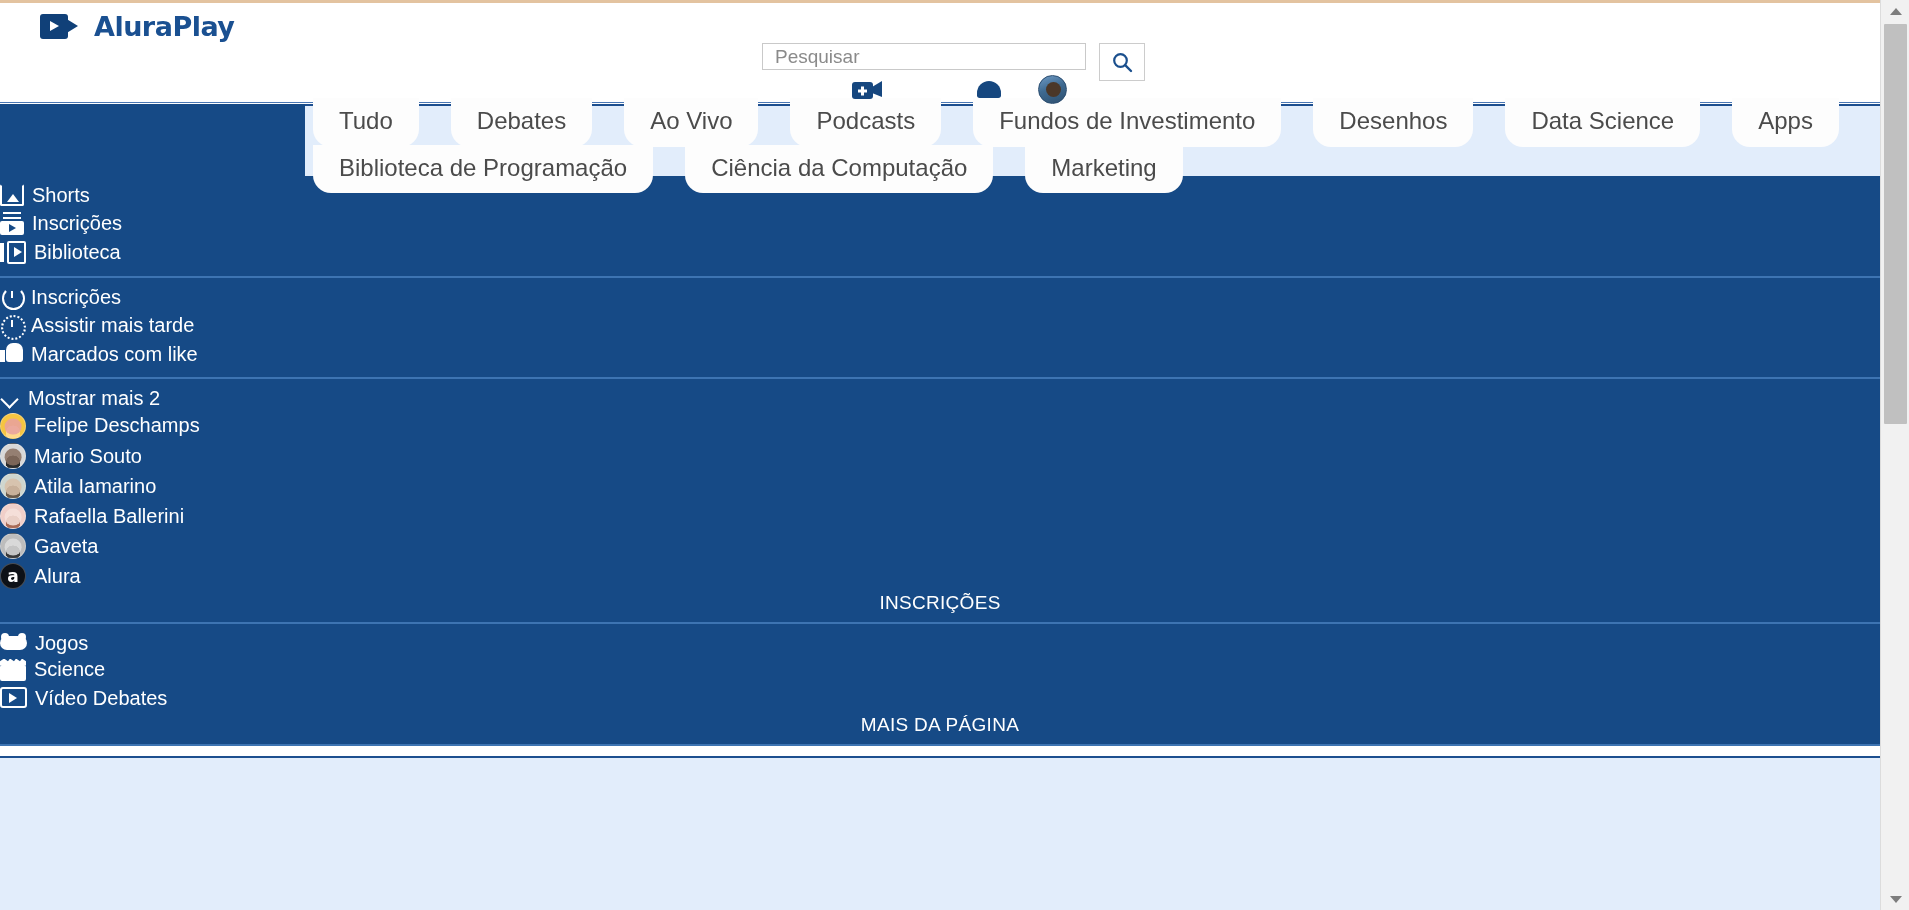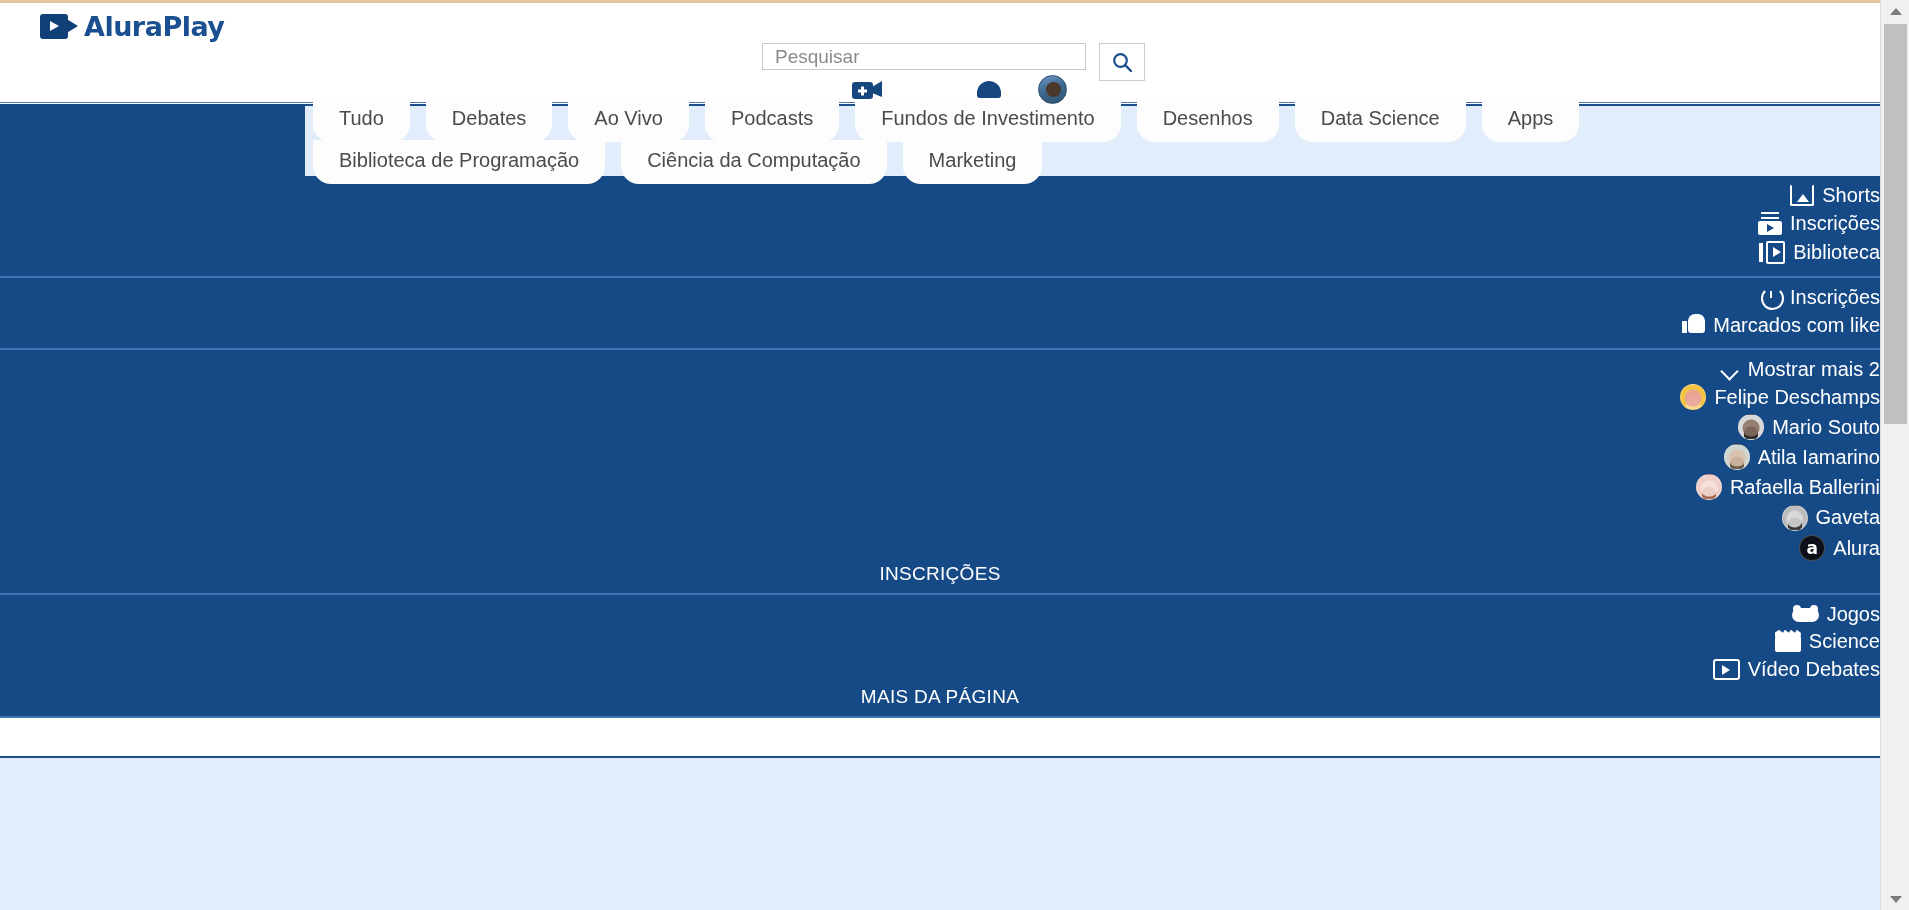--- a/index.html
+++ b/index.html
@@ -31,21 +31,21 @@
   .header {
     position: absolute; top: 3px; left: 0;
     width: 1880px; height: 100px;
     background: #ffffff;
     border-bottom: 1px solid #4a77b4;
   }
 
   .logo {
     position: absolute;
     left: 40px; top: 8px;
-    display: flex; align-items: center; gap: 6px;
+    display: flex; align-items: center; gap: 16px;
   }
   .logo-cam {
     position: relative;
     width: 38px; height: 25px;
   }
   .logo-cam .body {
     position: absolute; left: 0; top: 0;
     width: 28px; height: 25px;
     background: #104078;
     border-radius: 3px;
@@ -150,24 +150,24 @@
     align-items: flex-start;
     flex-wrap: wrap;
     padding: 0 8px;
     z-index: 4;
     pointer-events: none;
   }
   .chip {
     pointer-events: auto;
     background: #fdfdfd;
     color: #4b4b4b;
-    font-size: 20px;
+    font-size: 24px;
     padding: 9px 26px 12px;
     border-radius: 0 0 18px 18px;
-    margin-right: 16px;
+    margin-right: 32px;
     margin-top: -2px;
     white-space: nowrap;
     cursor: pointer;
     line-height: 1.15;
   }
 
   
   .dark-band {
     position: absolute;
     left: 0;
@@ -192,21 +192,21 @@
   .side-item {
     display: inline-flex;
     align-items: center;
     gap: 8px;
     font-size: 20px;
     color: #ffffff;
     line-height: 1.32;
     cursor: pointer;
     white-space: nowrap;
   }
-  .side-row { display: block; text-align: right; }
+  .side-row { display: block; text-align: left; }
   .sec-title {
     display: block;
     text-align: center;
     font-size: 19px;
     color: #ffffff;
     letter-spacing: 0.3px;
     padding-top: 2px;
   }
 
   
@@ -486,20 +486,24 @@
             </span>
             <span>Biblioteca</span>
           </span></div>
       </div>
       <div class="side-section">
         <div class="side-row"><span class="side-item">
             <span class="ico ico-hist"></span>
             <span>Inscrições</span>
           </span></div>
         <div class="side-row"><span class="side-item">
+            <span class="ico ico-later"></span>
+            <span>Assistir mais tarde</span>
+          </span></div>
+        <div class="side-row"><span class="side-item">
             <span class="ico ico-like">
               <i class="stem"></i>
               <i class="thumb"></i>
             </span>
             <span>Marcados com like</span>
           </span></div>
       </div>
       <div class="side-section">
         <div class="side-row"><span class="side-item">
             <span class="ico ico-chev"></span>

